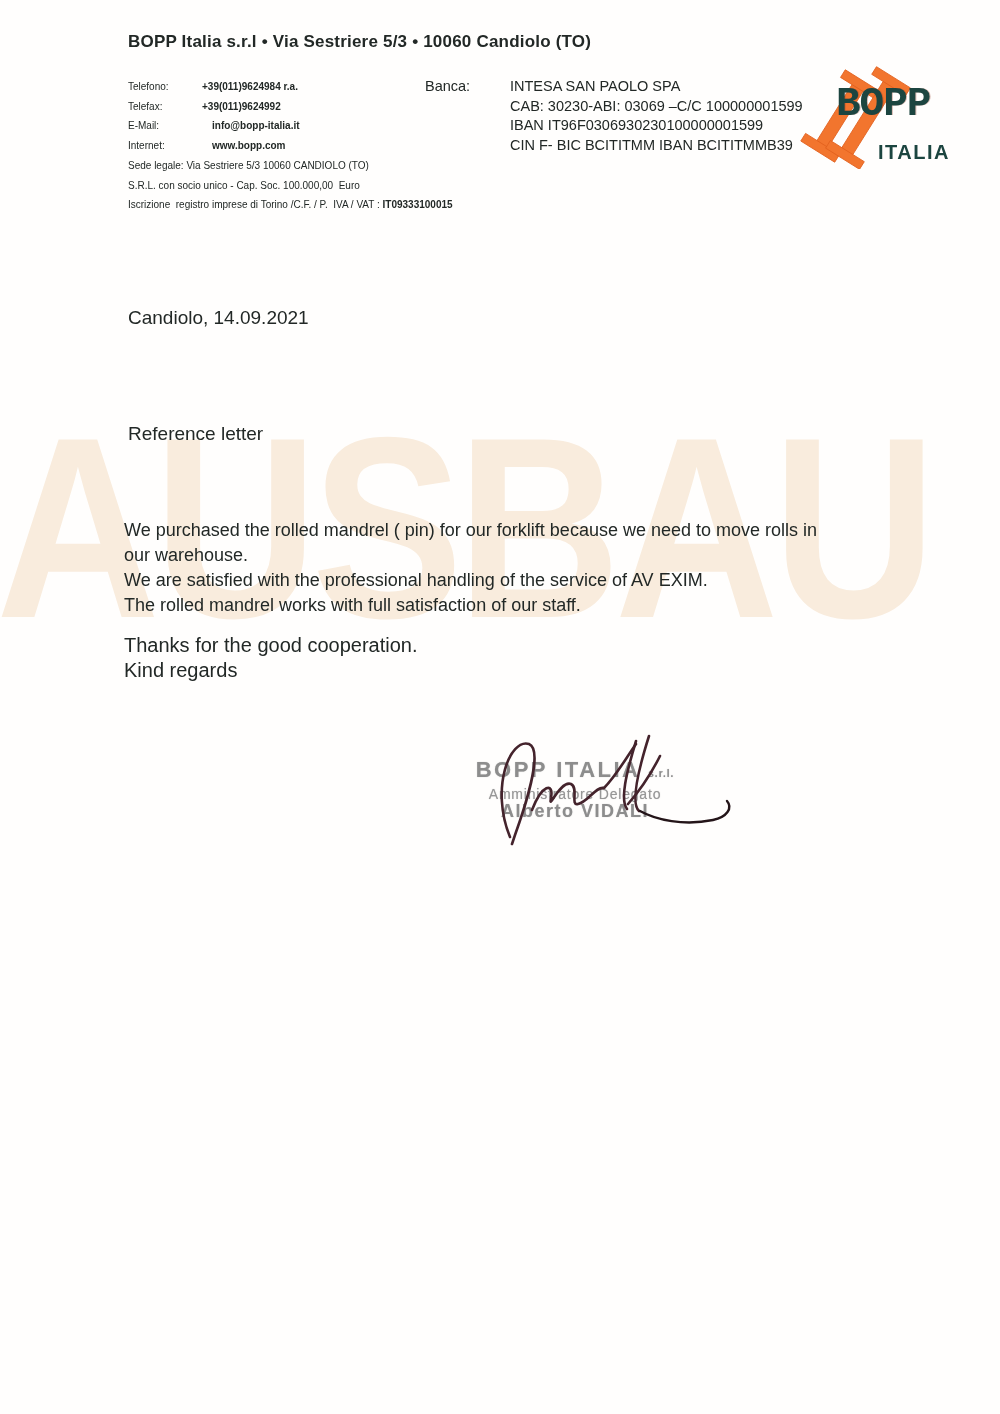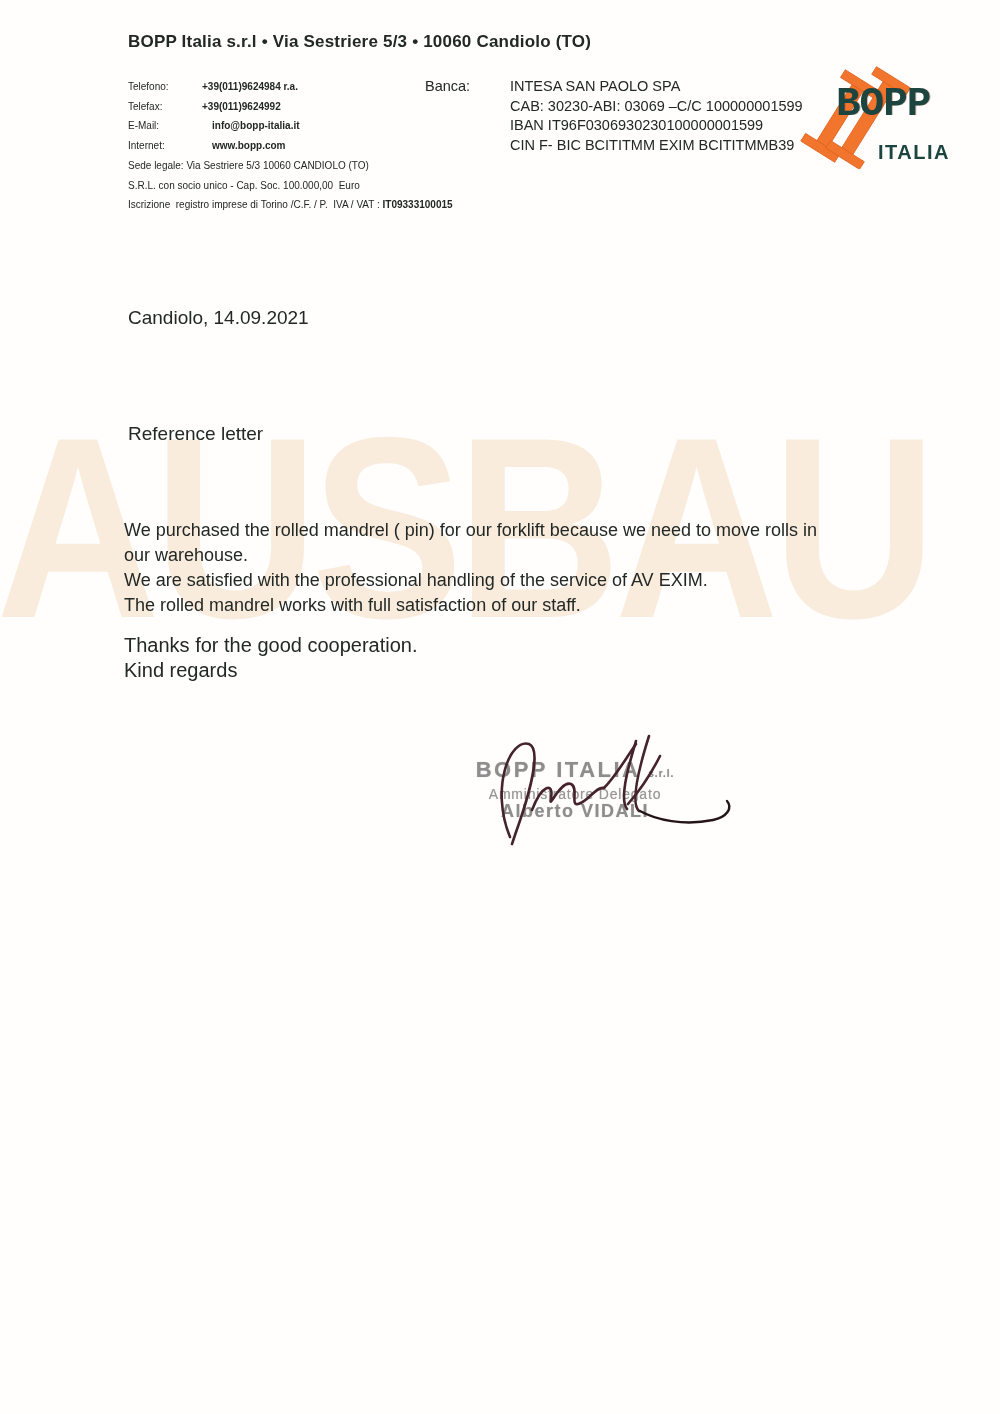--- a/index.html
+++ b/index.html
@@ -87,21 +87,21 @@
     <div class="plain-line">S.R.L. con socio unico - Cap. Soc. 100.000,00  Euro</div>
     <div class="plain-line"><span>Iscrizione  registro imprese di Torino /C.F. / P.  IVA / VAT : </span><span class="vat-strong">IT09333100015</span></div>
   </div>
 
   <div class="z1 bank-block">
     <div class="bank-label">Banca:</div>
     <div class="bank-lines">
       <div>INTESA SAN PAOLO SPA</div>
       <div>CAB: 30230-ABI: 03069 –C/C 100000001599</div>
       <div>IBAN IT96F0306930230100000001599</div>
-      <div>CIN F- BIC BCITITMM EXIM BCITITMMB39</div>
+      <div>CIN F- BIC BCITITMM IBAN BCITITMMB39</div>
     </div>
   </div>
 
   <div class="z1 logo">
     <svg width="168" height="125" viewBox="0 0 168 125">
       <g fill="#f2752e" stroke="#e2601d" stroke-width="0.8">
         <g transform="translate(42,72) rotate(-58)">
           <rect x="-34" y="-6.5" width="68" height="13"></rect>
           <rect x="-42" y="-20" width="9" height="40"></rect>
           <rect x="33" y="-20" width="9" height="40"></rect>

